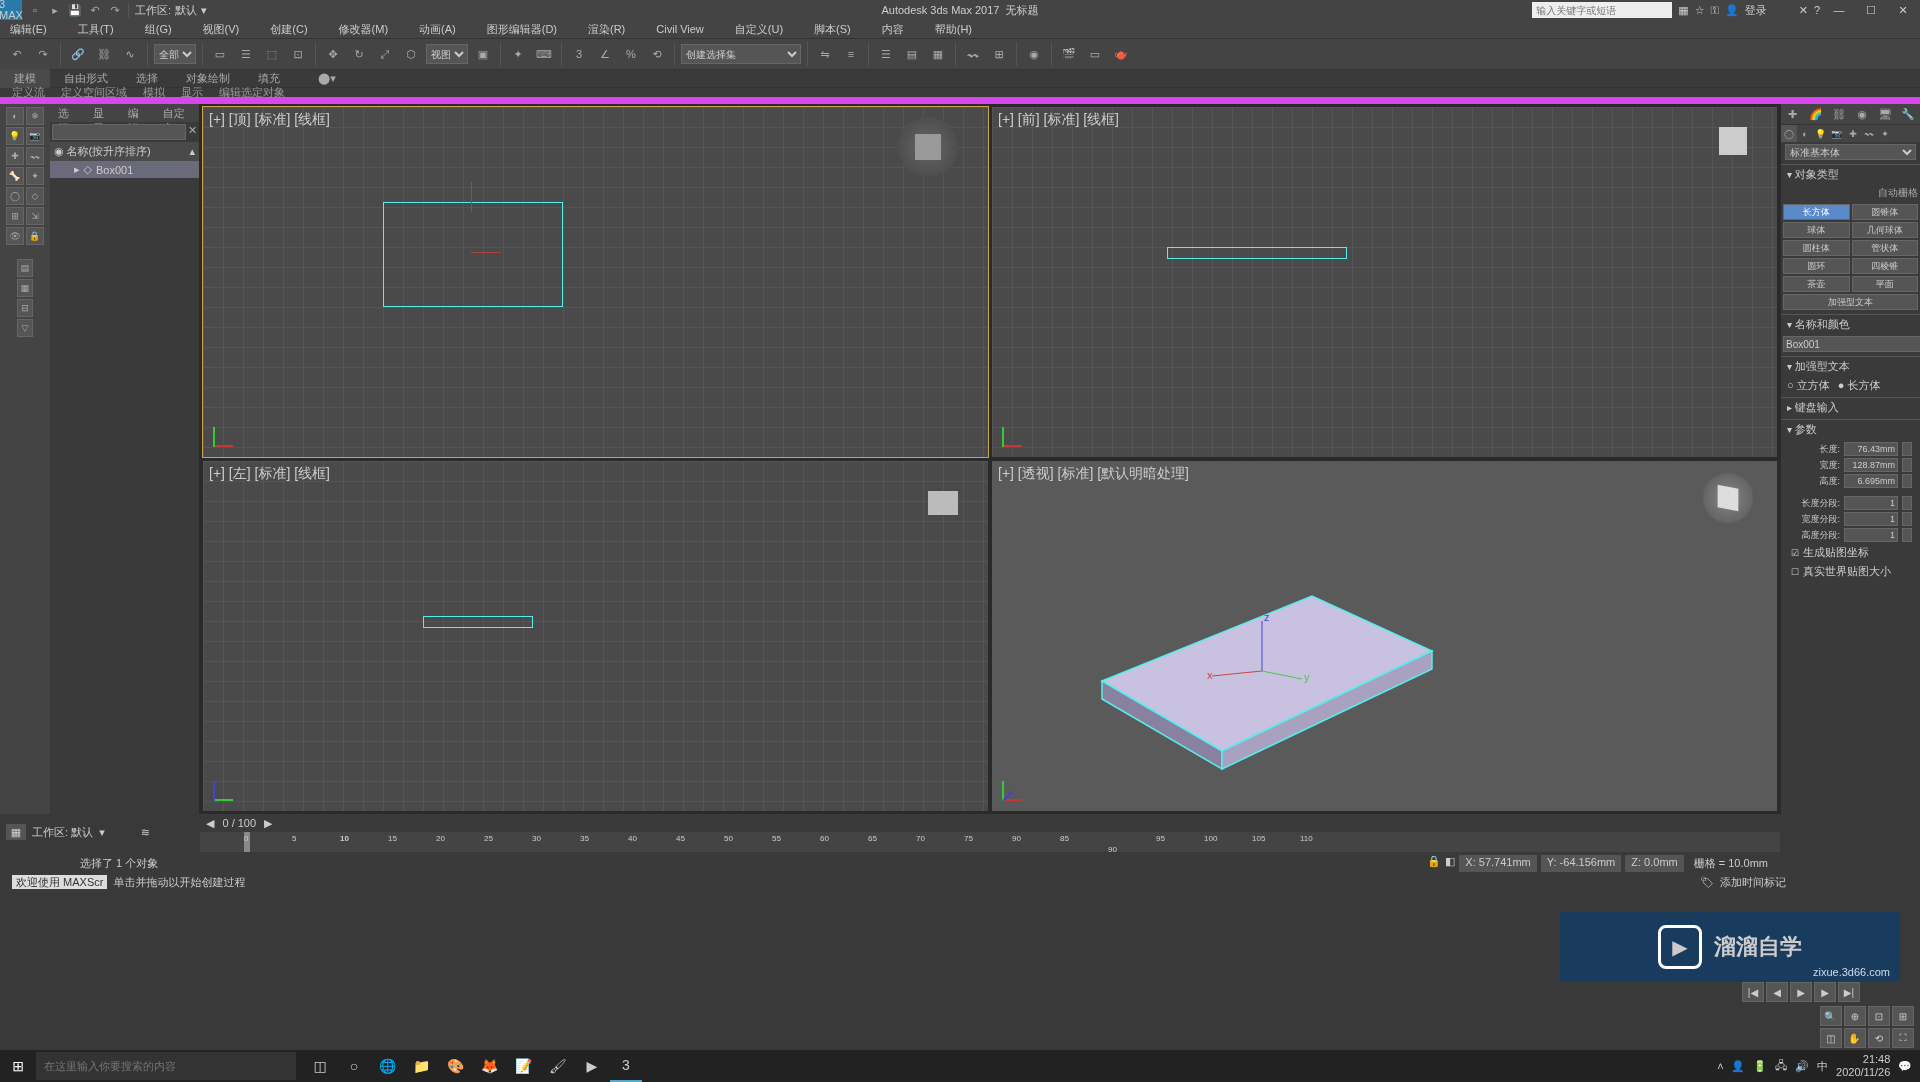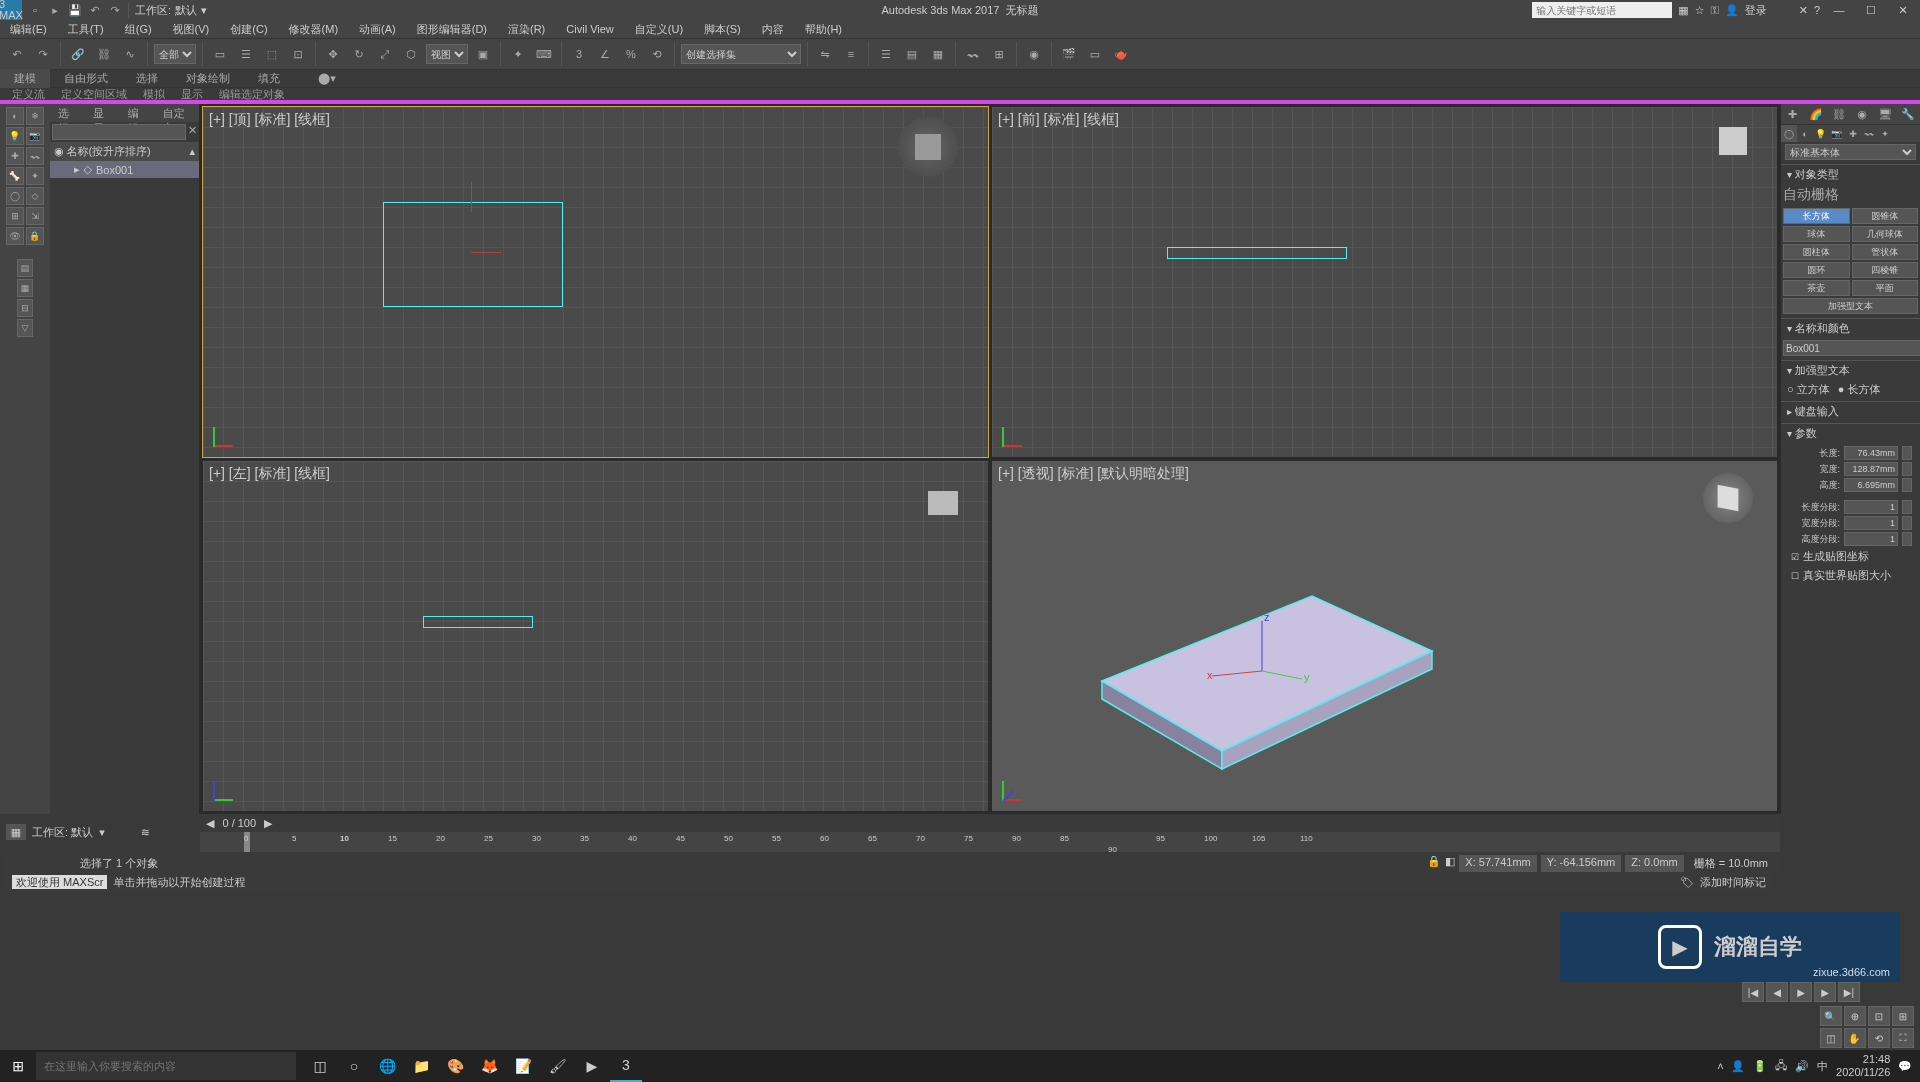--- a/index.html
+++ b/index.html
@@ -6,30 +6,30 @@
 body{background:#393939;width:1920px;height:1082px;overflow:hidden;position:relative}
 .titlebar{height:20px;background:#444;display:flex;align-items:center;position:relative}
 .titlebar .logo{width:22px;height:20px;background:#2a7aa8;color:#fff;font-size:8px;display:flex;flex-direction:column;align-items:center;justify-content:center;line-height:1}
 .titlebar .qat{display:flex;gap:6px;padding:0 6px}
 .titlebar .qat span{width:14px;height:14px;display:flex;align-items:center;justify-content:center;color:#aaa}
 .titlebar .ws{display:flex;align-items:center;gap:4px;padding:0 6px;border-left:1px solid #555}
 .titlebar .center{position:absolute;left:50%;transform:translateX(-50%);font-size:11px;color:#ccc}
 .titlebar .right{margin-left:auto;display:flex;align-items:center;gap:6px;padding-right:4px}
 .titlebar .search{width:140px;height:16px;background:#eee;border:none;color:#888;padding:0 4px;font-size:10px}
 .titlebar .sysbtn{width:26px;height:20px;display:flex;align-items:center;justify-content:center;color:#ccc}
-.menubar{height:18px;background:#444;display:flex;align-items:center;padding:0 4px;gap:9px;font-size:11px}
+.menubar{height:18px;background:#444;display:flex;align-items:center;padding:0 4px;gap:19px;font-size:11px}
 .menubar span{padding:2px 6px;color:#ccc}
 .toolbar{height:32px;background:#444;border-top:1px solid #333;border-bottom:1px solid #333;display:flex;align-items:center;padding:0 6px;gap:4px}
 .toolbar .btn{width:22px;height:22px;display:flex;align-items:center;justify-content:center;color:#aaa;border:1px solid transparent}
 .toolbar .sep{width:1px;height:24px;background:#555;margin:0 2px}
 .toolbar select{background:#555;border:1px solid #666;color:#ccc;height:20px;font-size:10px}
 .ribbon{height:18px;background:#3a3a3a;display:flex;align-items:center;font-size:10px;border-bottom:1px solid #333}
 .ribbon span{padding:2px 14px;color:#aaa}
 .ribbon span.active{background:#4a4a4a}
-.subribbon{height:16px;background:#3a3a3a;display:flex;align-items:center;font-size:10px;border-bottom:4px solid #d946ef;padding-left:4px}
+.subribbon{height:16px;background:#3a3a3a;display:flex;align-items:center;font-size:10px;border-bottom:7px solid #d946ef;padding-left:4px}
 .subribbon span{padding:1px 8px;color:#999}
 .main{display:flex;height:710px}
 .leftcol{width:50px;display:flex;flex-direction:column;background:#444}
 .leftcol .iconbtn{width:18px;height:18px;margin:1px auto;background:#555;border:1px solid #666;display:flex;align-items:center;justify-content:center;font-size:9px;color:#aaa}
 .scene-explorer{width:150px;background:#3a3a3a;border-right:1px solid #2a2a2a;display:flex;flex-direction:column}
 .scene-explorer .tabs{display:flex;height:18px;background:#444;font-size:10px}
 .scene-explorer .tabs span{padding:2px 8px;color:#aaa}
 .scene-explorer .filter{display:flex;padding:2px;gap:2px}
 .scene-explorer .filter input{flex:1;background:#555;border:1px solid #666;height:16px;color:#ccc;font-size:10px}
 .scene-explorer .header{background:#4a4a4a;padding:2px 4px;font-size:10px;color:#ccc;display:flex;align-items:center}
@@ -53,21 +53,21 @@
 .cmdpanel .tabs span{flex:1;display:flex;align-items:center;justify-content:center;color:#aaa}
 .cmdpanel .subtabs{display:flex;height:18px;background:#444;border-top:1px solid #333}
 .cmdpanel .subtabs span{width:16px;display:flex;align-items:center;justify-content:center;color:#aaa;font-size:9px}
 .cmdpanel select{width:calc(100% - 8px);margin:2px 4px;background:#555;border:1px solid #666;color:#ccc;height:16px;font-size:10px}
 .cmdpanel .rollout{border-top:1px solid #555;margin-top:2px}
 .cmdpanel .rollout .rh{background:#3a3a3a;padding:2px 6px;font-size:10px;color:#ccc}
 .cmdpanel .rollout .rb{padding:2px 4px}
 .cmdpanel .gridbtns{display:grid;grid-template-columns:1fr 1fr;gap:2px;padding:2px}
 .cmdpanel .gridbtns button{background:#555;border:1px solid #666;color:#ccc;height:16px;font-size:9px}
 .cmdpanel .gridbtns button.sel{background:#5a8ac8;color:#fff}
-.cmdpanel .autogrid{text-align:left;padding:2px;font-size:14px;color:#aaa}
+.cmdpanel .autogrid{text-align:right;padding:2px;font-size:10px;color:#aaa}
 .cmdpanel .namecolor{display:flex;gap:2px;padding:2px}
 .cmdpanel .namecolor input{flex:1;background:#555;border:1px solid #666;height:16px;color:#ccc;font-size:10px;padding:0 2px}
 .cmdpanel .radio{display:flex;gap:8px;padding:2px 6px;font-size:9px}
 .cmdpanel .param{display:flex;align-items:center;padding:1px 4px;gap:4px}
 .cmdpanel .param label{flex:1;text-align:right;font-size:9px;color:#ccc}
 .cmdpanel .param input{width:54px;background:#555;border:1px solid #666;height:14px;color:#ccc;font-size:9px;text-align:right;padding:0 2px}
 .cmdpanel .param .spin{width:10px;height:14px;background:#555;border:1px solid #666;font-size:7px;display:flex;flex-direction:column}
 .cmdpanel .chk{padding:2px 6px;font-size:9px;display:flex;align-items:center;gap:4px}
 .timetrack{height:18px;background:#3a3a3a;display:flex;align-items:center;padding:0 6px;font-size:10px;gap:8px}
 .timeline{height:20px;background:#444;display:flex;align-items:center;position:relative;padding:0 8px;font-size:9px;color:#999}
@@ -480,21 +480,21 @@
   <span>选择了 1 个对象</span>
   <div class="coords" style="margin-left:auto;display:flex;gap:4px">
     <span>🔒</span>
     <span>◧</span>
     <span style="background:#555;padding:1px 6px">X: 57.741mm</span>
     <span style="background:#555;padding:1px 6px">Y: -64.156mm</span>
     <span style="background:#555;padding:1px 6px">Z: 0.0mm</span>
     <span style="padding:1px 6px">栅格 = 10.0mm</span>
   </div>
 </div>
-<div class="status2" style="position:absolute;left:6px;right:148px;top:872px">
+<div class="status2" style="position:absolute;left:6px;right:128px;top:872px">
   <span class="script">欢迎使用 MAXScr</span>
   <span>单击并拖动以开始创建过程</span>
   <span style="margin-left:auto">🏷</span>
   <span>添加时间标记</span>
 </div>
 
 <div class="watermark">
   <div class="play">▶</div>
   <div class="txt">溜溜自学</div>
   <div class="url">zixue.3d66.com</div>

